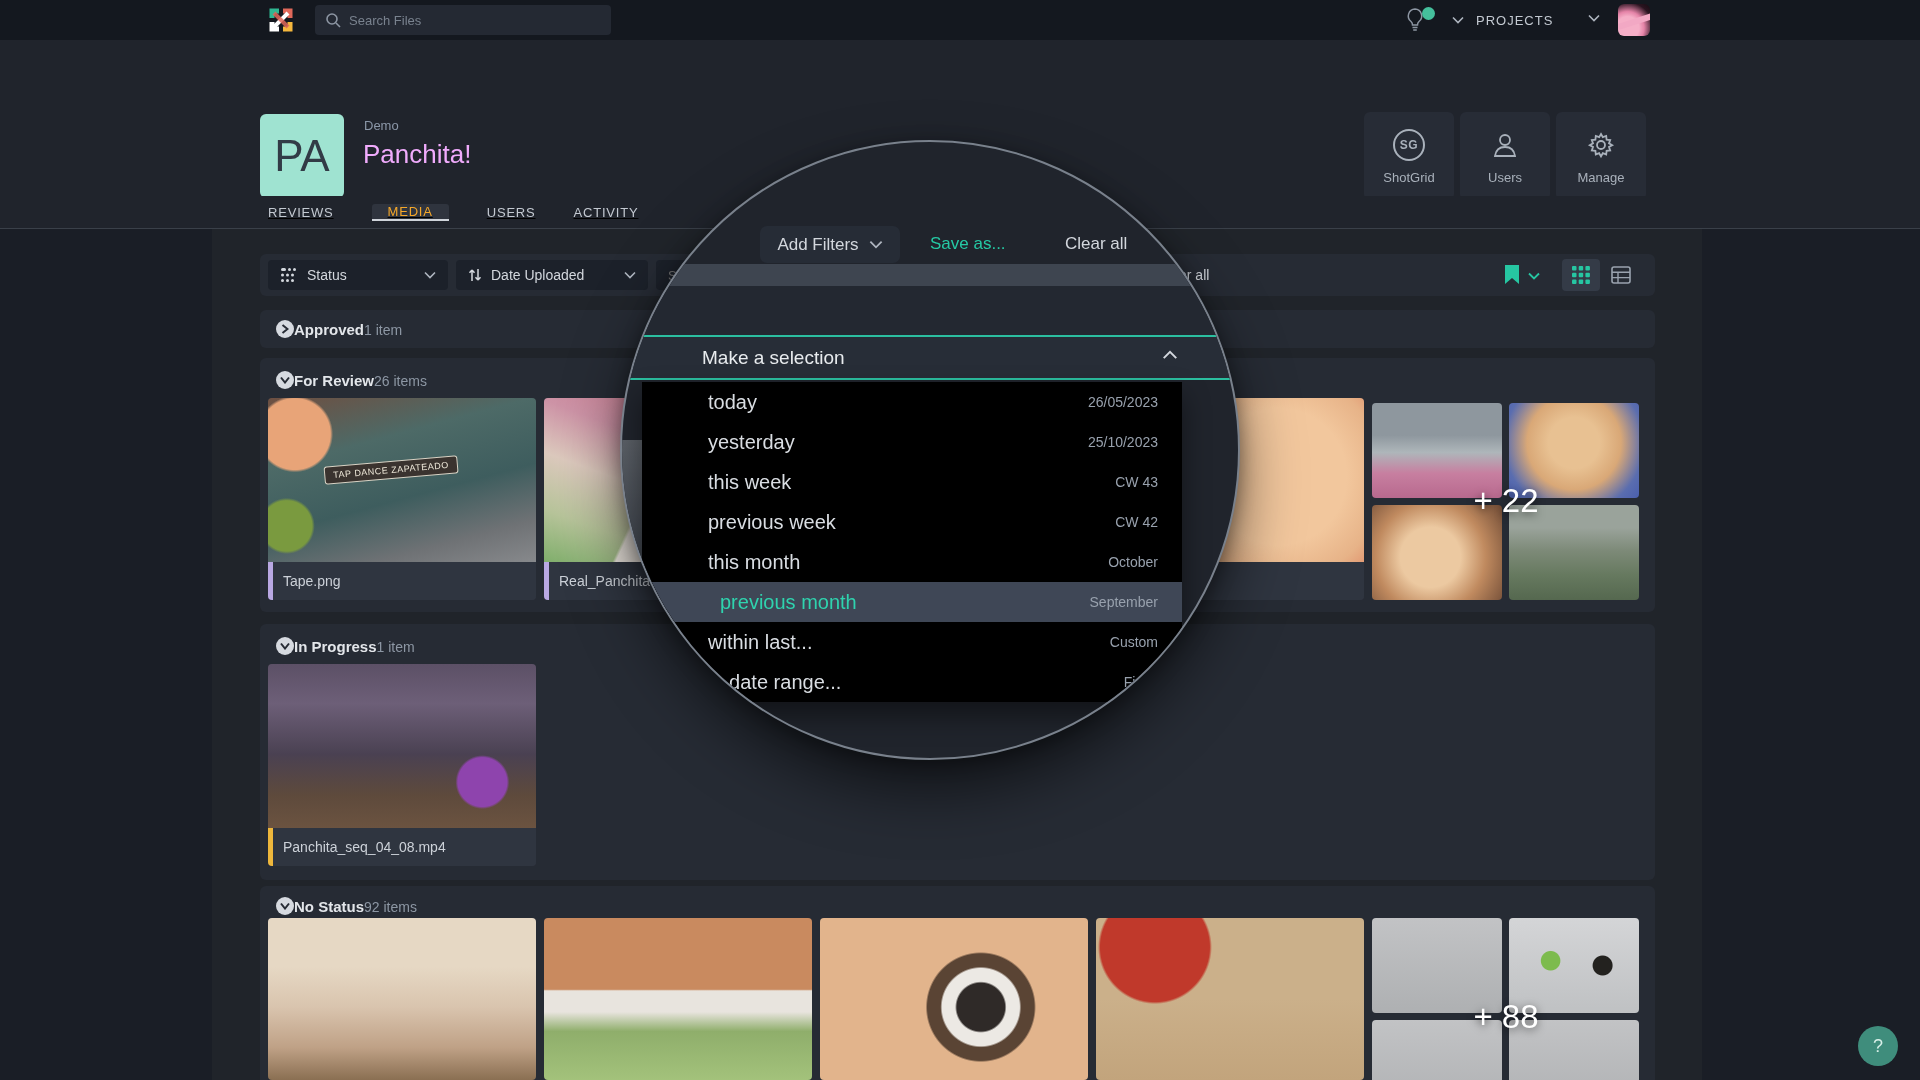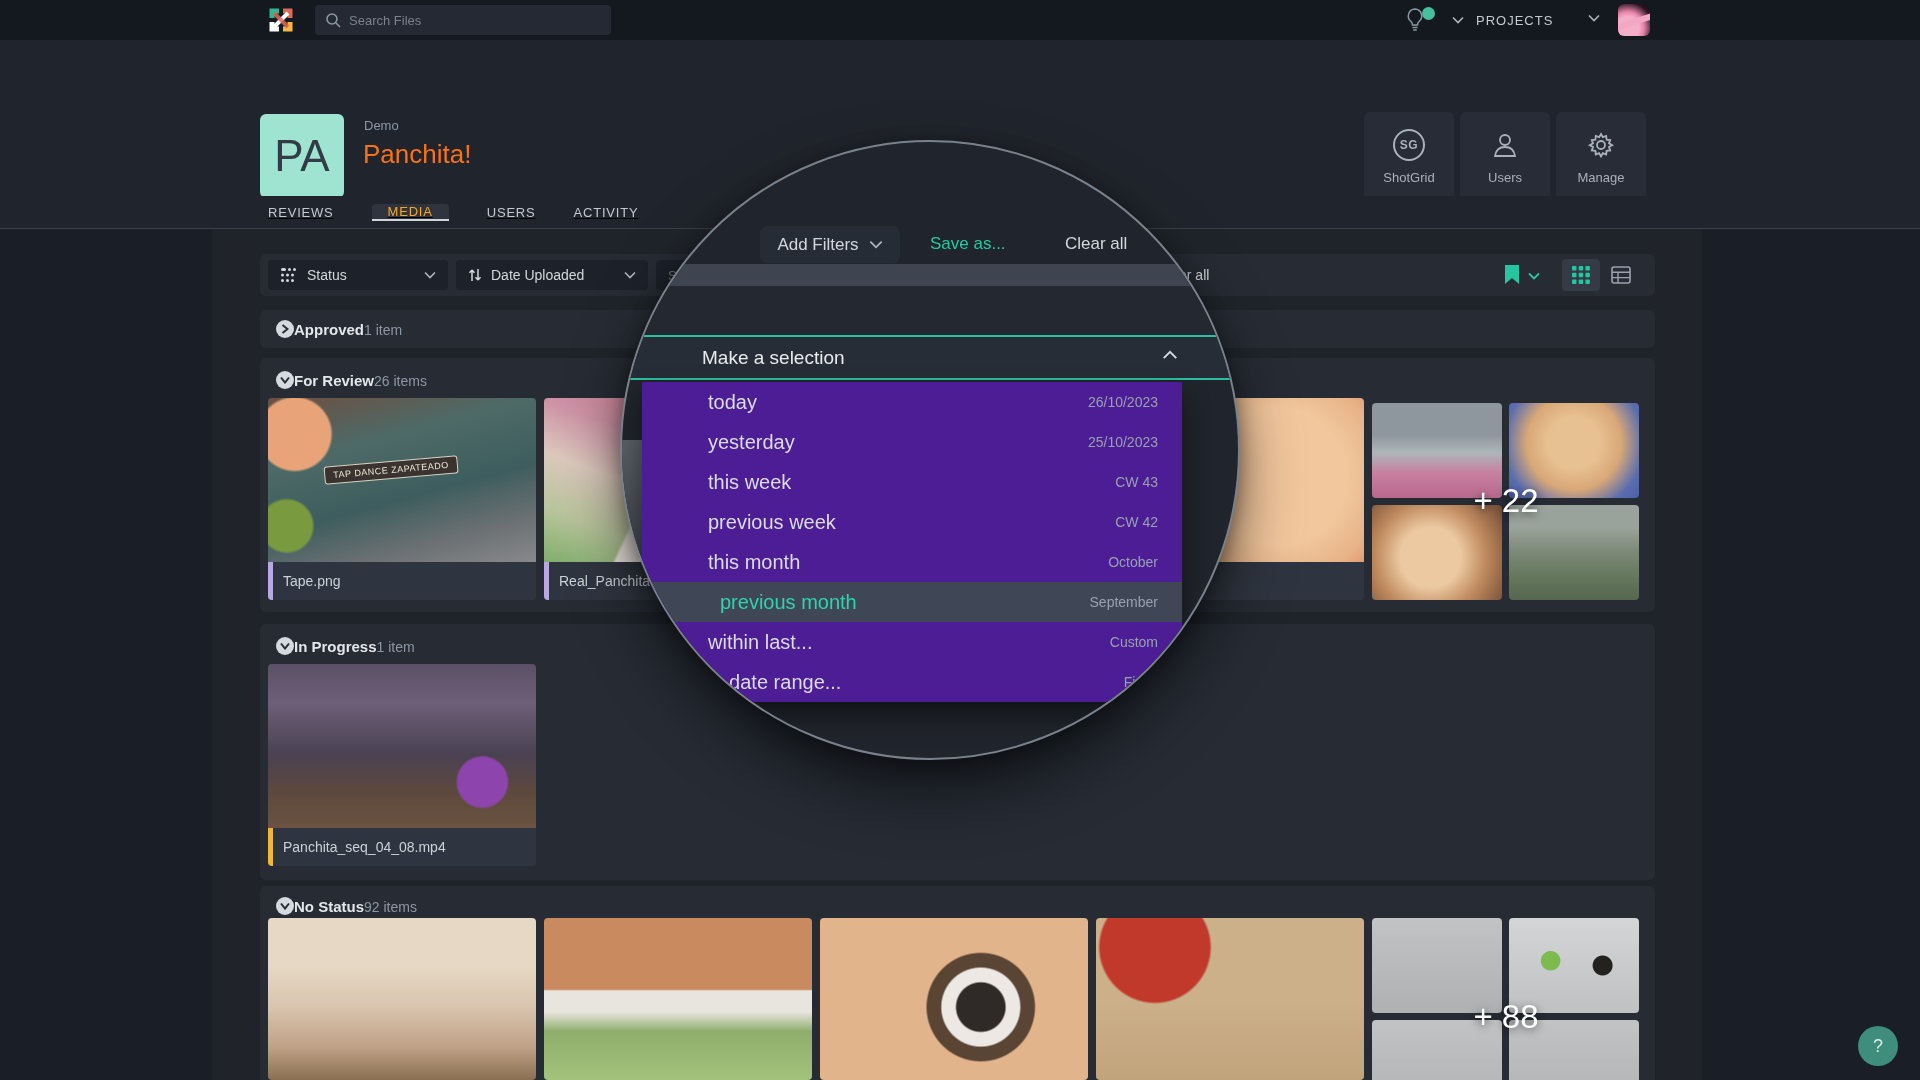--- a/index.html
+++ b/index.html
@@ -25,21 +25,21 @@
     background: radial-gradient(circle at 30% 75%, #f5aec7 0 35%, #e584a8 50%, #2a1420 78%, #170b12 100%);
     overflow:hidden; }
   .tb-avatar:after { content:""; position:absolute; left:-4px; top:14px; width:46px; height:6px;
     background:#f2a8c4; transform:rotate(-18deg); }
 
   
   .headzone { left:0; top:40px; width:1920px; height:188px; background:#20242c; }
   .proj-avatar { left:260px; top:74px; width:84px; height:84px; border-radius:6px; background:#9fe3d1;
     display:flex; align-items:center; justify-content:center; color:#323b46; font-size:44px; font-weight:400; }
   .proj-kicker { left:364px; top:78px; font-size:13px; color:#8b97a8; }
-  .proj-title { left:363px; top:99px; font-size:26px; color:#f97316; font-weight:500; }
+  .proj-title { left:363px; top:99px; font-size:26px; color:#f0abfc; font-weight:500; }
   .hdr-actions { left:1364px; top:72px; display:flex; gap:6px; }
   .hdr-btn { width:90px; height:88px; background:#272c36; border-radius:6px; display:flex; flex-direction:column;
     align-items:center; justify-content:center; gap:8px; color:#a9b1bb; font-size:13px; }
   .hdr-btn .ic { width:34px; height:34px; display:flex; align-items:center; justify-content:center; }
   .sg-circ { width:32px; height:32px; border:2px solid #a9b1bb; border-radius:50%;
     display:flex; align-items:center; justify-content:center; font-size:12px; font-weight:bold; letter-spacing:.5px; }
 
   
   .tabs { left:0; top:196px; width:1920px; height:33px; border-bottom:1px solid #3a4049;
     display:flex; align-items:center; padding-left:268px; gap:38px; background:#20242c;text-decoration:underline; }
@@ -123,21 +123,21 @@
   .linner { position:absolute; left:-620px; top:-140px; width:1920px; height:1080px; }
   .l-addfilters { left:758px; top:224px; width:140px; height:37px; background:#262c36; border-radius:7px;
     display:flex; align-items:center; justify-content:center; gap:10px; color:#d3d7dd; font-size:17px; }
   .l-saveas { left:928px; top:232px; font-size:17px; color:#25c9a4; }
   .l-clear { left:1063px; top:232px; font-size:17px; color:#d3d7dd; }
   .l-band1 { left:620px; top:262px; width:620px; height:22px; background:#3e4550; }
   .l-band2 { left:620px; top:284px; width:620px; height:49px; background:#232831; }
   .l-select { left:620px; top:333px; width:620px; height:45px; background:#272d37;
     border-top:2px solid #2bbfa0; border-bottom:2px solid #2bbfa0; display:flex; align-items:center; }
   .l-select .lbl { margin-left:80px; color:#e8ebee; font-size:19px; }
-  .l-options { left:640px; top:380px; width:540px; background:#4c1d95; border-radius:0 0 10px 10px;
+  .l-options { left:640px; top:380px; width:540px; background:#000000; border-radius:0 0 10px 10px;
     box-shadow:0 14px 28px rgba(0,0,0,.45); }
   .l-opt { height:40px; display:flex; align-items:center; padding:0 24px 0 66px; }
   .l-opt .olabel { font-size:20px; color:#d9dde2; flex:1; }
   .l-opt .oval { font-size:14px; color:#98a1ad; }
   .l-opt.selected { background:#3f4756; }
   .l-opt.selected .olabel { color:#2fd3ae;margin-left:12px; }
   .l-frag-thumb { left:560px; top:438px; width:146px; height:122px;
     background:linear-gradient(180deg,#5a5f66,#3a3f47); }
   .l-frag-bar { left:560px; top:560px; width:220px; height:50px; background:#30353f; display:flex; align-items:center; }
   .l-frag-bar .txt { margin-left:96px; font-size:22px; color:#ccd1d8; }
@@ -458,21 +458,21 @@
       </div>
       <span class="abs chevup" style="left:1160px; top:348px;">
         <svg width="16" height="10" viewBox="0 0 12 8">
             <path d="M1 6.5 L6 1.5 L11 6.5" fill="none" stroke="#d3d7dd" stroke-width="1.6"></path>
           </svg>
       </span>
 
       <div class="abs l-options">
         <div class="l-opt">
           <span class="olabel">today</span>
-          <span class="oval">26/10/2023</span>
+          <span class="oval">26/05/2023</span>
         </div>
         <div class="l-opt">
           <span class="olabel">yesterday</span>
           <span class="oval">25/10/2023</span>
         </div>
         <div class="l-opt">
           <span class="olabel">this week</span>
           <span class="oval">CW 43</span>
         </div>
         <div class="l-opt">

